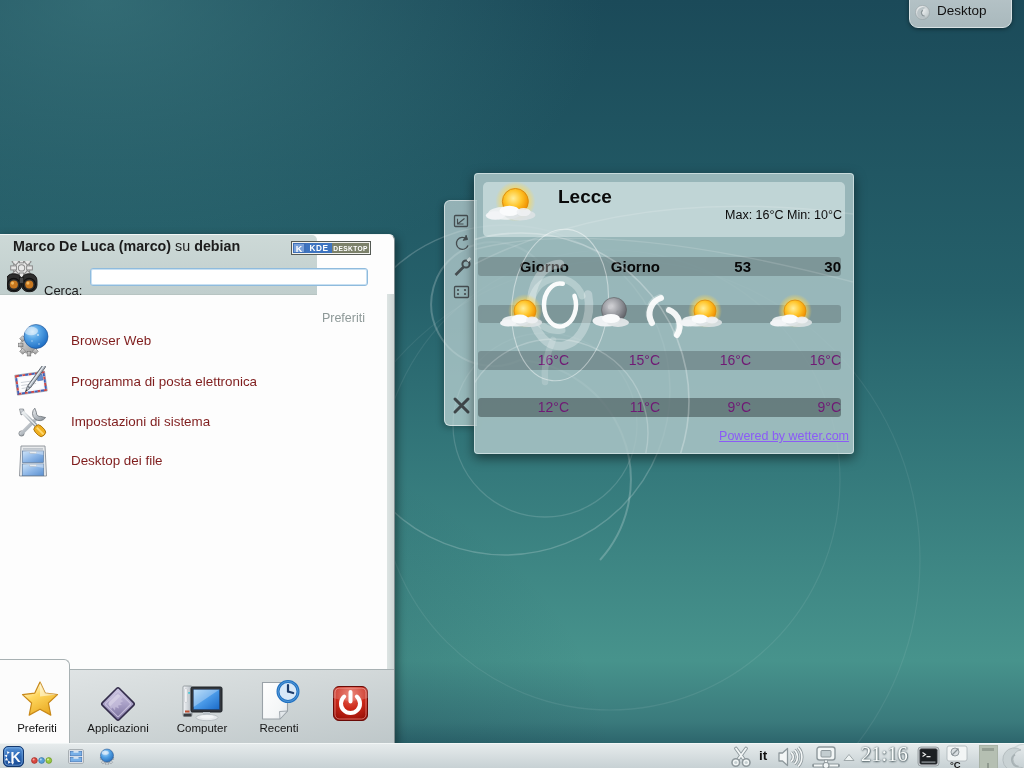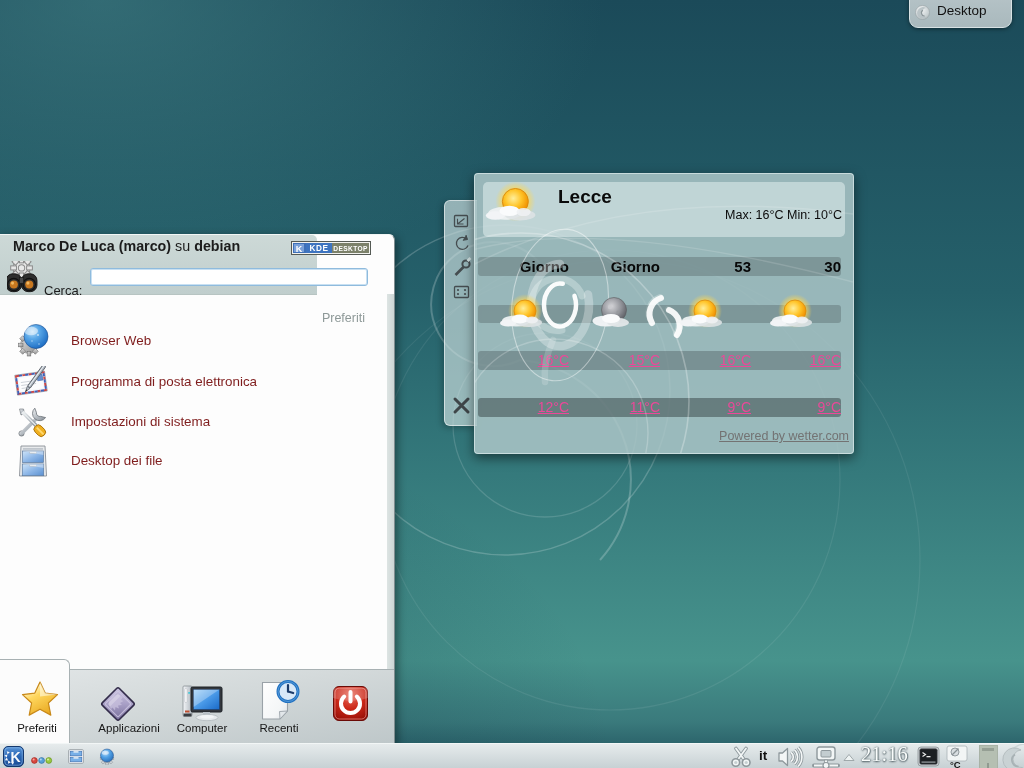--- a/index.html
+++ b/index.html
@@ -18,22 +18,22 @@
 #whead{position:absolute;left:8px;top:8px;width:362px;height:55px;background:rgba(225,238,238,.55);border-radius:5px;}
 #wtitle{position:absolute;left:83px;top:12px;font-size:19px;font-weight:bold;color:#0a0a0a;}
 #wmaxmin{position:absolute;right:11px;top:34px;font-size:12.5px;color:#0a0a0a;}
 .band{position:absolute;left:3px;width:363px;border-radius:3px;}
 #bh{top:83px;height:19px;background:rgba(100,120,123,.52);}
 #bi{top:131px;height:18px;background:rgba(100,120,123,.52);}
 #b1{top:177px;height:19px;background:rgba(95,113,116,.55);}
 #b2{top:224px;height:19px;background:rgba(72,88,91,.62);}
 .wcol{position:absolute;top:0;width:91px;text-align:right;}
 #bh .wcol{font-weight:bold;font-size:15px;color:#070707;line-height:19px;}
-#b1 .wcol,#b2 .wcol{font-size:14px;color:#ec4899;line-height:19px;text-decoration:underline;}
-#wpow{position:absolute;right:4px;top:255px;font-size:12.5px;color:#737373;text-decoration:underline;}
+#b1 .wcol,#b2 .wcol{font-size:14px;color:#701a75;line-height:19px;}
+#wpow{position:absolute;right:4px;top:255px;font-size:12.5px;color:#8b5cf6;text-decoration:underline;}
 
 #menu{position:absolute;left:-2px;top:234px;width:395px;height:509px;background:#fdfdfd;border:1px solid #7f8d90;border-top:1px solid #f2f6f5;border-radius:0 6px 0 0;box-shadow:2px 3px 10px rgba(0,0,0,.45);}
 #mhead{position:absolute;left:0;top:0;width:318px;height:59px;background:linear-gradient(#cdd9d7,#c0cecd);border-radius:0 5px 0 0;border-bottom:1px solid #b7c4c2;}
 #mtitle{position:absolute;left:14px;top:3px;font-size:14.3px;color:#1c1c1c;font-weight:bold;}
 #mtitle .n{font-weight:normal;}
 #cerca{position:absolute;left:45px;top:36px;font-size:13px;color:#1c1c1c;margin-top:12px;}
 #minput{position:absolute;left:91px;top:33px;width:276px;height:16px;background:#fff;border:1px solid #8fbbdd;box-shadow:0 0 0 1px #c8e0f2 inset;border-radius:3px;}
 #mpref{position:absolute;right:29px;top:76px;font-size:12.5px;color:#8e9998;}
 .mitem{position:absolute;left:60px;font-size:13.4px;color:#7f1d1d;margin-left:12px;}
 
@@ -393,21 +393,21 @@
           <stop offset="1" stop-color="#8a0a04"></stop>
         </radialGradient>
       </defs>
     <rect x="1.5" y="1.5" width="34" height="34" rx="5.5" fill="url(#esc)" stroke="#6a0a06" stroke-width="1"></rect>
     <rect x="3" y="3" width="31" height="31" rx="4.5" fill="none" stroke="#f0a8a0" stroke-width="1" opacity="0.6"></rect>
     <path d="M12.2 11.5 a9.5 9.5 0 1 0 12.6 0" fill="none" stroke="#ffffff" stroke-width="4" stroke-linecap="round"></path>
     <line x1="18.5" y1="7" x2="18.5" y2="16.5" stroke="#ffffff" stroke-width="4" stroke-linecap="round"></line>
       <path d="M4 3 h29 a3 3 0 0 1 3 3 v7 q-17 6 -35 0 v-7 a3 3 0 0 1 3 -3 z" fill="#ffffff" opacity="0.18"></path>
   </svg>
   <div class="tlab" style="left:8px;width:60px;">Preferiti</div>
-  <div class="tlab" style="left:88px;width:84px;">Applicazioni</div>
+  <div class="tlab" style="left:77px;width:84px;">Applicazioni</div>
   <div class="tlab" style="left:167px;width:72px;">Computer</div>
   <div class="tlab" style="left:247px;width:66px;">Recenti</div>
   <div class="tlab" style="left:327px;width:50px;margin-top:43px;">Esci</div>
 </div>
 <div id="panel">
   <svg class="abs" style="left:3px;top:2px" width="21" height="21" viewBox="0 0 21 21">
     <defs>
         <linearGradient id="kbtn" x1="0" y1="0" x2="0" y2="1">
           <stop offset="0" stop-color="#5a96d8"></stop>
           <stop offset="0.5" stop-color="#2a66b4"></stop>

